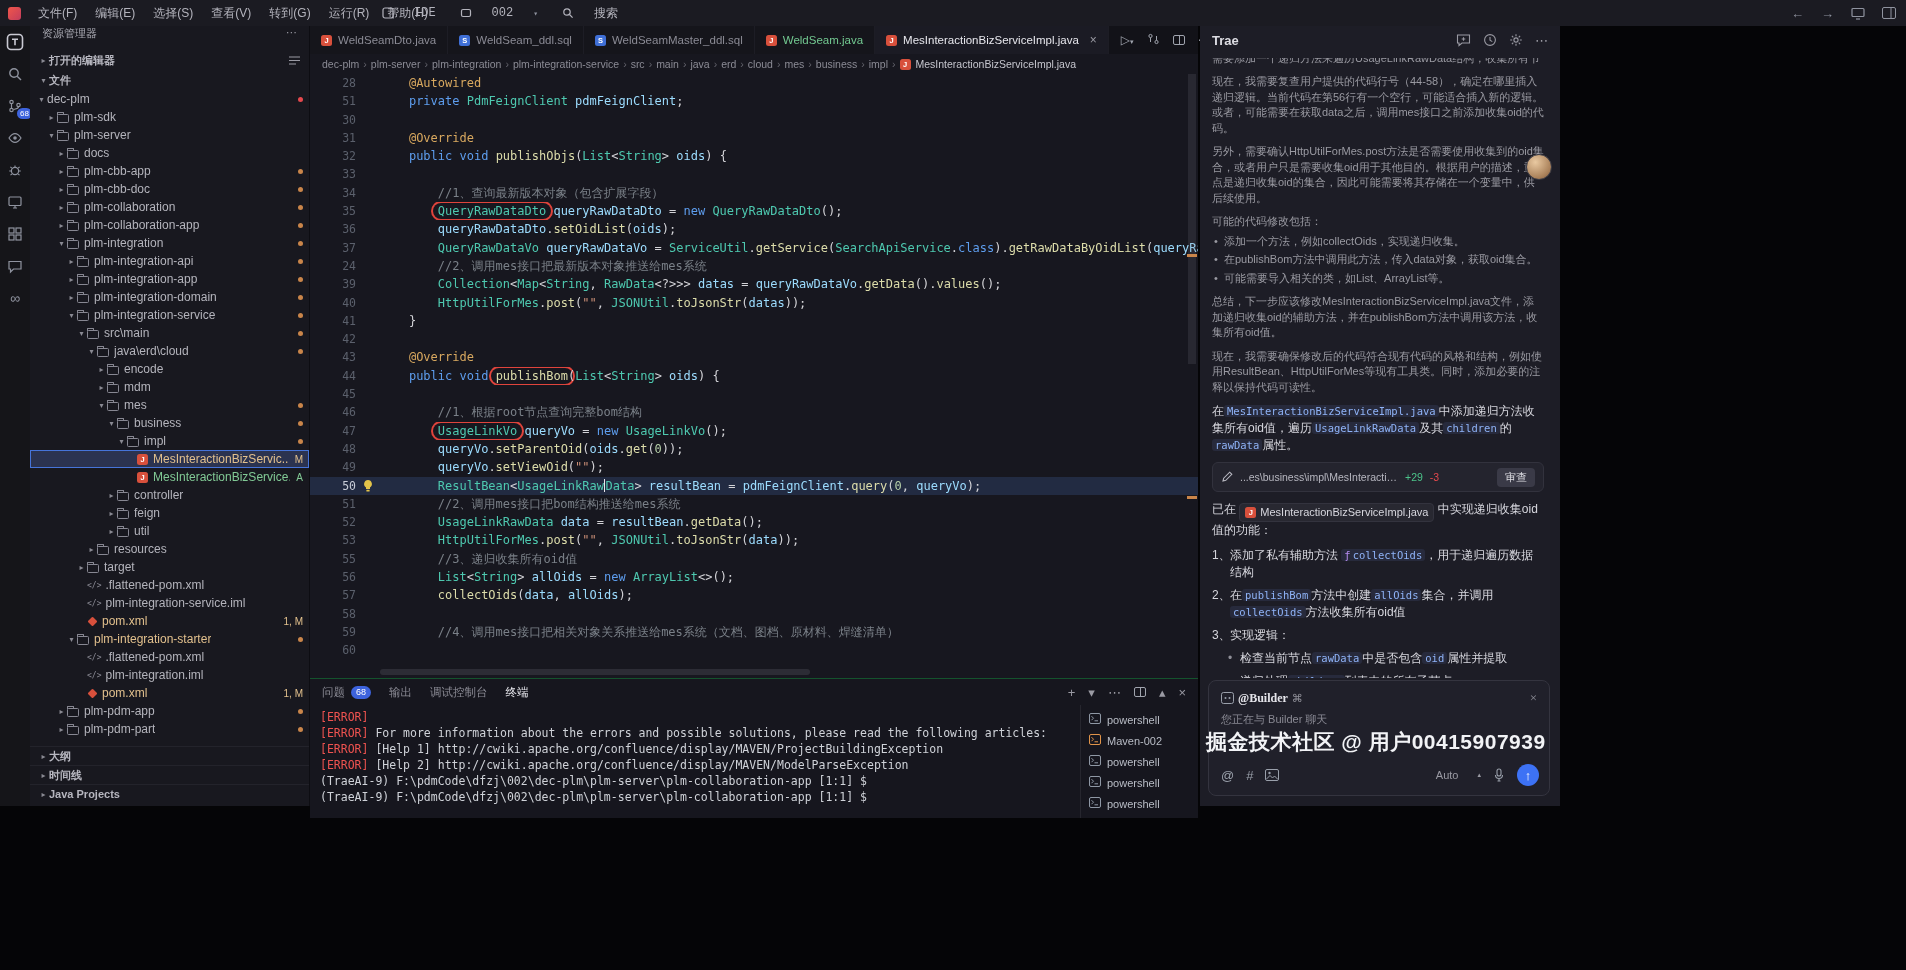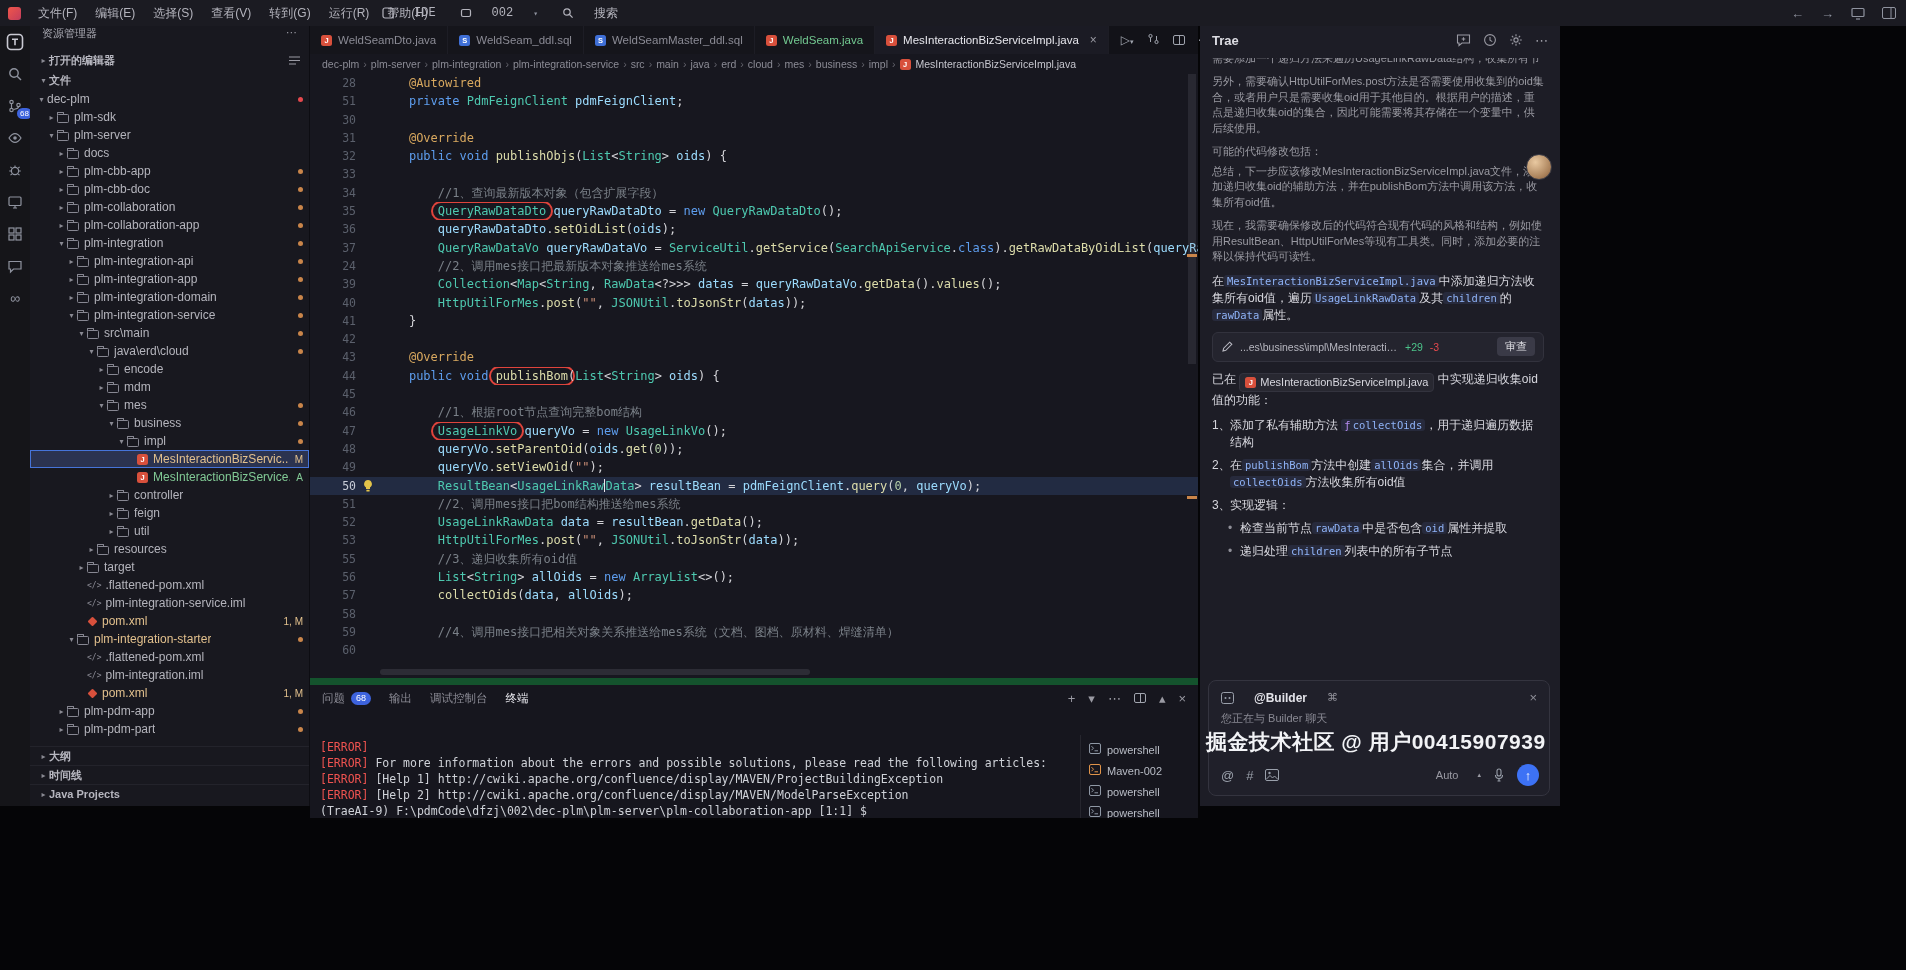--- a/index.html
+++ b/index.html
@@ -67,21 +67,21 @@
   .lc{flex:1;overflow:hidden;color:#d4d4d8;}
   .kw{color:#5e9eef;}.ann{color:#d8a85f;}.ty{color:#4ec9b0;}.fn{color:#dcdcaa;}
   .va{color:#9cdcfe;}.cm{color:#7a8088;}.st{color:#ce9178;}.nu{color:#b5cea8;}
   .boxed{box-shadow:0 0 0 2px #e0443c;border-radius:9px;padding:1px 5px;margin:-1px -5px;}
   .caret{display:inline-block;width:1.5px;height:13px;background:#e8e8ee;vertical-align:-2px;}
   .vscroll{position:absolute;right:2px;top:48px;width:8px;height:290px;background:rgba(121,121,134,.18);}
   .rmark{position:absolute;right:1px;width:10px;height:3px;background:#c9854a;}
   .hscroll{position:absolute;left:70px;top:643px;width:430px;height:6px;background:rgba(121,121,134,.22);border-radius:3px;}
 
   
-  .panel{position:absolute;left:0;top:652px;width:100%;height:140px;background:#16161e;border-top:7px solid #14532d;display:flex;flex-direction:column;gap:24px;}
+  .panel{position:absolute;left:0;top:652px;width:100%;height:140px;background:#16161e;border-top:1px solid #14532d;display:flex;flex-direction:column;}
   .ptabs{height:26px;display:flex;align-items:center;padding:0 12px;gap:18px;font-size:11.5px;color:#8b8b95;flex:none;}
   .ptab{display:flex;align-items:center;gap:6px;white-space:nowrap;}
   .ptab.active{color:#e4e4ea;}
   .pbadge{background:#3d63dd;color:#fff;font-size:9px;line-height:13px;padding:0 5px;border-radius:7px;}
   .pctrl{margin-left:auto;display:flex;gap:13px;color:#9a9aa3;font-size:13px;align-items:center;}
   .pbody{flex:1;display:flex;overflow:hidden;}
   .tout{flex:1;padding:4px 0 0 10px;font-family:"DejaVu Sans Mono",monospace;font-size:11.5px;line-height:16px;color:#cfd2d8;white-space:pre;overflow:hidden;}
   .terr{color:#ef5350;}
   .tlist{width:118px;border-left:1px solid #26262e;padding-top:4px;flex:none;}
   .sess{height:21px;display:flex;align-items:center;gap:6px;padding-left:8px;font-size:11px;color:#b9bdc6;white-space:nowrap;}
@@ -104,21 +104,21 @@
   .fcard{display:flex;align-items:center;gap:7px;background:#24242e;border:1px solid #32323d;border-radius:6px;height:30px;padding:0 8px;margin:0 0 9px;font-size:10.5px;color:#b7b7c0;}
   .fpath{white-space:nowrap;overflow:hidden;text-overflow:ellipsis;max-width:158px;}
   .fadd{color:#4cc38a;flex:none;}.fdel{color:#e5484d;flex:none;}
   .review{margin-left:auto;background:#3a3a47;border-radius:4px;color:#dcdce2;font-size:11px;padding:2px 8px;flex:none;}
   .nitem{display:flex;font-size:12px;line-height:17px;color:#d7d7de;margin-bottom:6px;}
   .nmark{width:18px;flex:none;}
   .sub{font-size:12px;line-height:17px;color:#d7d7de;display:flex;margin:0 0 6px 16px;}
   .sub .disc{width:12px;color:#8f8f98;flex:none;}
   .avatar{position:absolute;right:8px;top:128px;width:26px;height:26px;border-radius:50%;background:radial-gradient(circle at 35% 30%,#e9c9a1,#a87f58 70%,#6d4f35);border:1px solid #3c3c46;}
   .builder{position:absolute;left:8px;top:654px;width:342px;height:116px;border:1px solid #34343f;border-radius:8px;background:#20202a;}
-  .bhead{display:flex;align-items:center;gap:20px;padding:9px 12px 0;font-size:12px;color:#e4e4ea;font-weight:bold;}
+  .bhead{display:flex;align-items:center;gap:4px;padding:9px 12px 0;font-size:12px;color:#e4e4ea;font-weight:bold;font-family:Liberation Serif, serif;}
   .bkbd{color:#8f8f98;font-weight:normal;font-size:11px;}
   .bx{margin-left:auto;color:#8f8f98;font-weight:normal;font-size:13px;}
   .bstatus{margin:6px 0 0 12px;font-size:11px;color:#8a8a94;}
   .bfoot{position:absolute;left:12px;right:10px;bottom:9px;display:flex;align-items:center;gap:12px;color:#9aa0ab;font-size:13px;}
   .auto{margin-left:auto;font-size:11px;color:#9a9aa3;display:flex;align-items:center;gap:19px;}
   .send{width:22px;height:22px;border-radius:50%;background:#3d72f5;color:#fff;display:flex;align-items:center;justify-content:center;font-size:13px;flex:none;}
   .wm{position:absolute;left:6px;top:702px;font-size:21px;font-weight:bold;color:#f2f3f6;white-space:nowrap;z-index:6;letter-spacing:.5px;}
 </style>
 </head>
 <body>
@@ -698,22 +698,28 @@
             <path d="M7 1.2v2M7 10.8v2M1.2 7h2M10.8 7h2M2.9 2.9l1.4 1.4M9.7 9.7l1.4 1.4M11.1 2.9L9.7 4.3M4.3 9.7l-1.4 1.4" stroke="#9a9aa3" stroke-width="1.1"></path>
           </svg>
         <span>⋯</span>
       </span>
     </div>
 
     <div class="chat">
       <div class="clipwrap">
           <p class="think">需要添加一个递归方法来遍历UsageLinkRawData结构，收集所有节点的oid值。</p>
         </div>
+      <p class="think">现在，我需要复查用户提供的代码行号（44-58），确定在哪里插入递归逻辑。当前代码在第56行有一个空行，可能适合插入新的逻辑。或者，可能需要在获取data之后，调用mes接口之前添加收集oid的代码。</p>
       <p class="think">另外，需要确认HttpUtilForMes.post方法是否需要使用收集到的oid集合，或者用户只是需要收集oid用于其他目的。根据用户的描述，重点是递归收集oid的集合，因此可能需要将其存储在一个变量中，供后续使用。</p>
       <p class="think" style="margin-bottom:4px;">可能的代码修改包括：</p>
+      <ul class="tul">
+        <li>添加一个方法，例如collectOids，实现递归收集。</li>
+        <li>在publishBom方法中调用此方法，传入data对象，获取oid集合。</li>
+        <li>可能需要导入相关的类，如List、ArrayList等。</li>
+      </ul>
       <p class="think">总结，下一步应该修改MesInteractionBizServiceImpl.java文件，添加递归收集oid的辅助方法，并在publishBom方法中调用该方法，收集所有oid值。</p>
       <p class="think">现在，我需要确保修改后的代码符合现有代码的风格和结构，例如使用ResultBean、HttpUtilForMes等现有工具类。同时，添加必要的注释以保持代码可读性。</p>
 
       <p class="ans">在<span class="chip">MesInteractionBizServiceImpl.java</span>中添加递归方法收集所有oid值，遍历<span class="chip">UsageLinkRawData</span>及其<span class="chip">children</span>的<span class="chip">rawData</span>属性。</p>
 
       <div class="fcard">
         <svg width="12" height="12">
             <path d="M2 10l.7-2.8 6-6 2.1 2.1-6 6L2 10z" fill="none" stroke="#b7b7c0" stroke-width="1.1"></path>
           </svg>
         <span class="fpath">...es\business\impl\MesInteractionBizServiceImpl.java</span>

